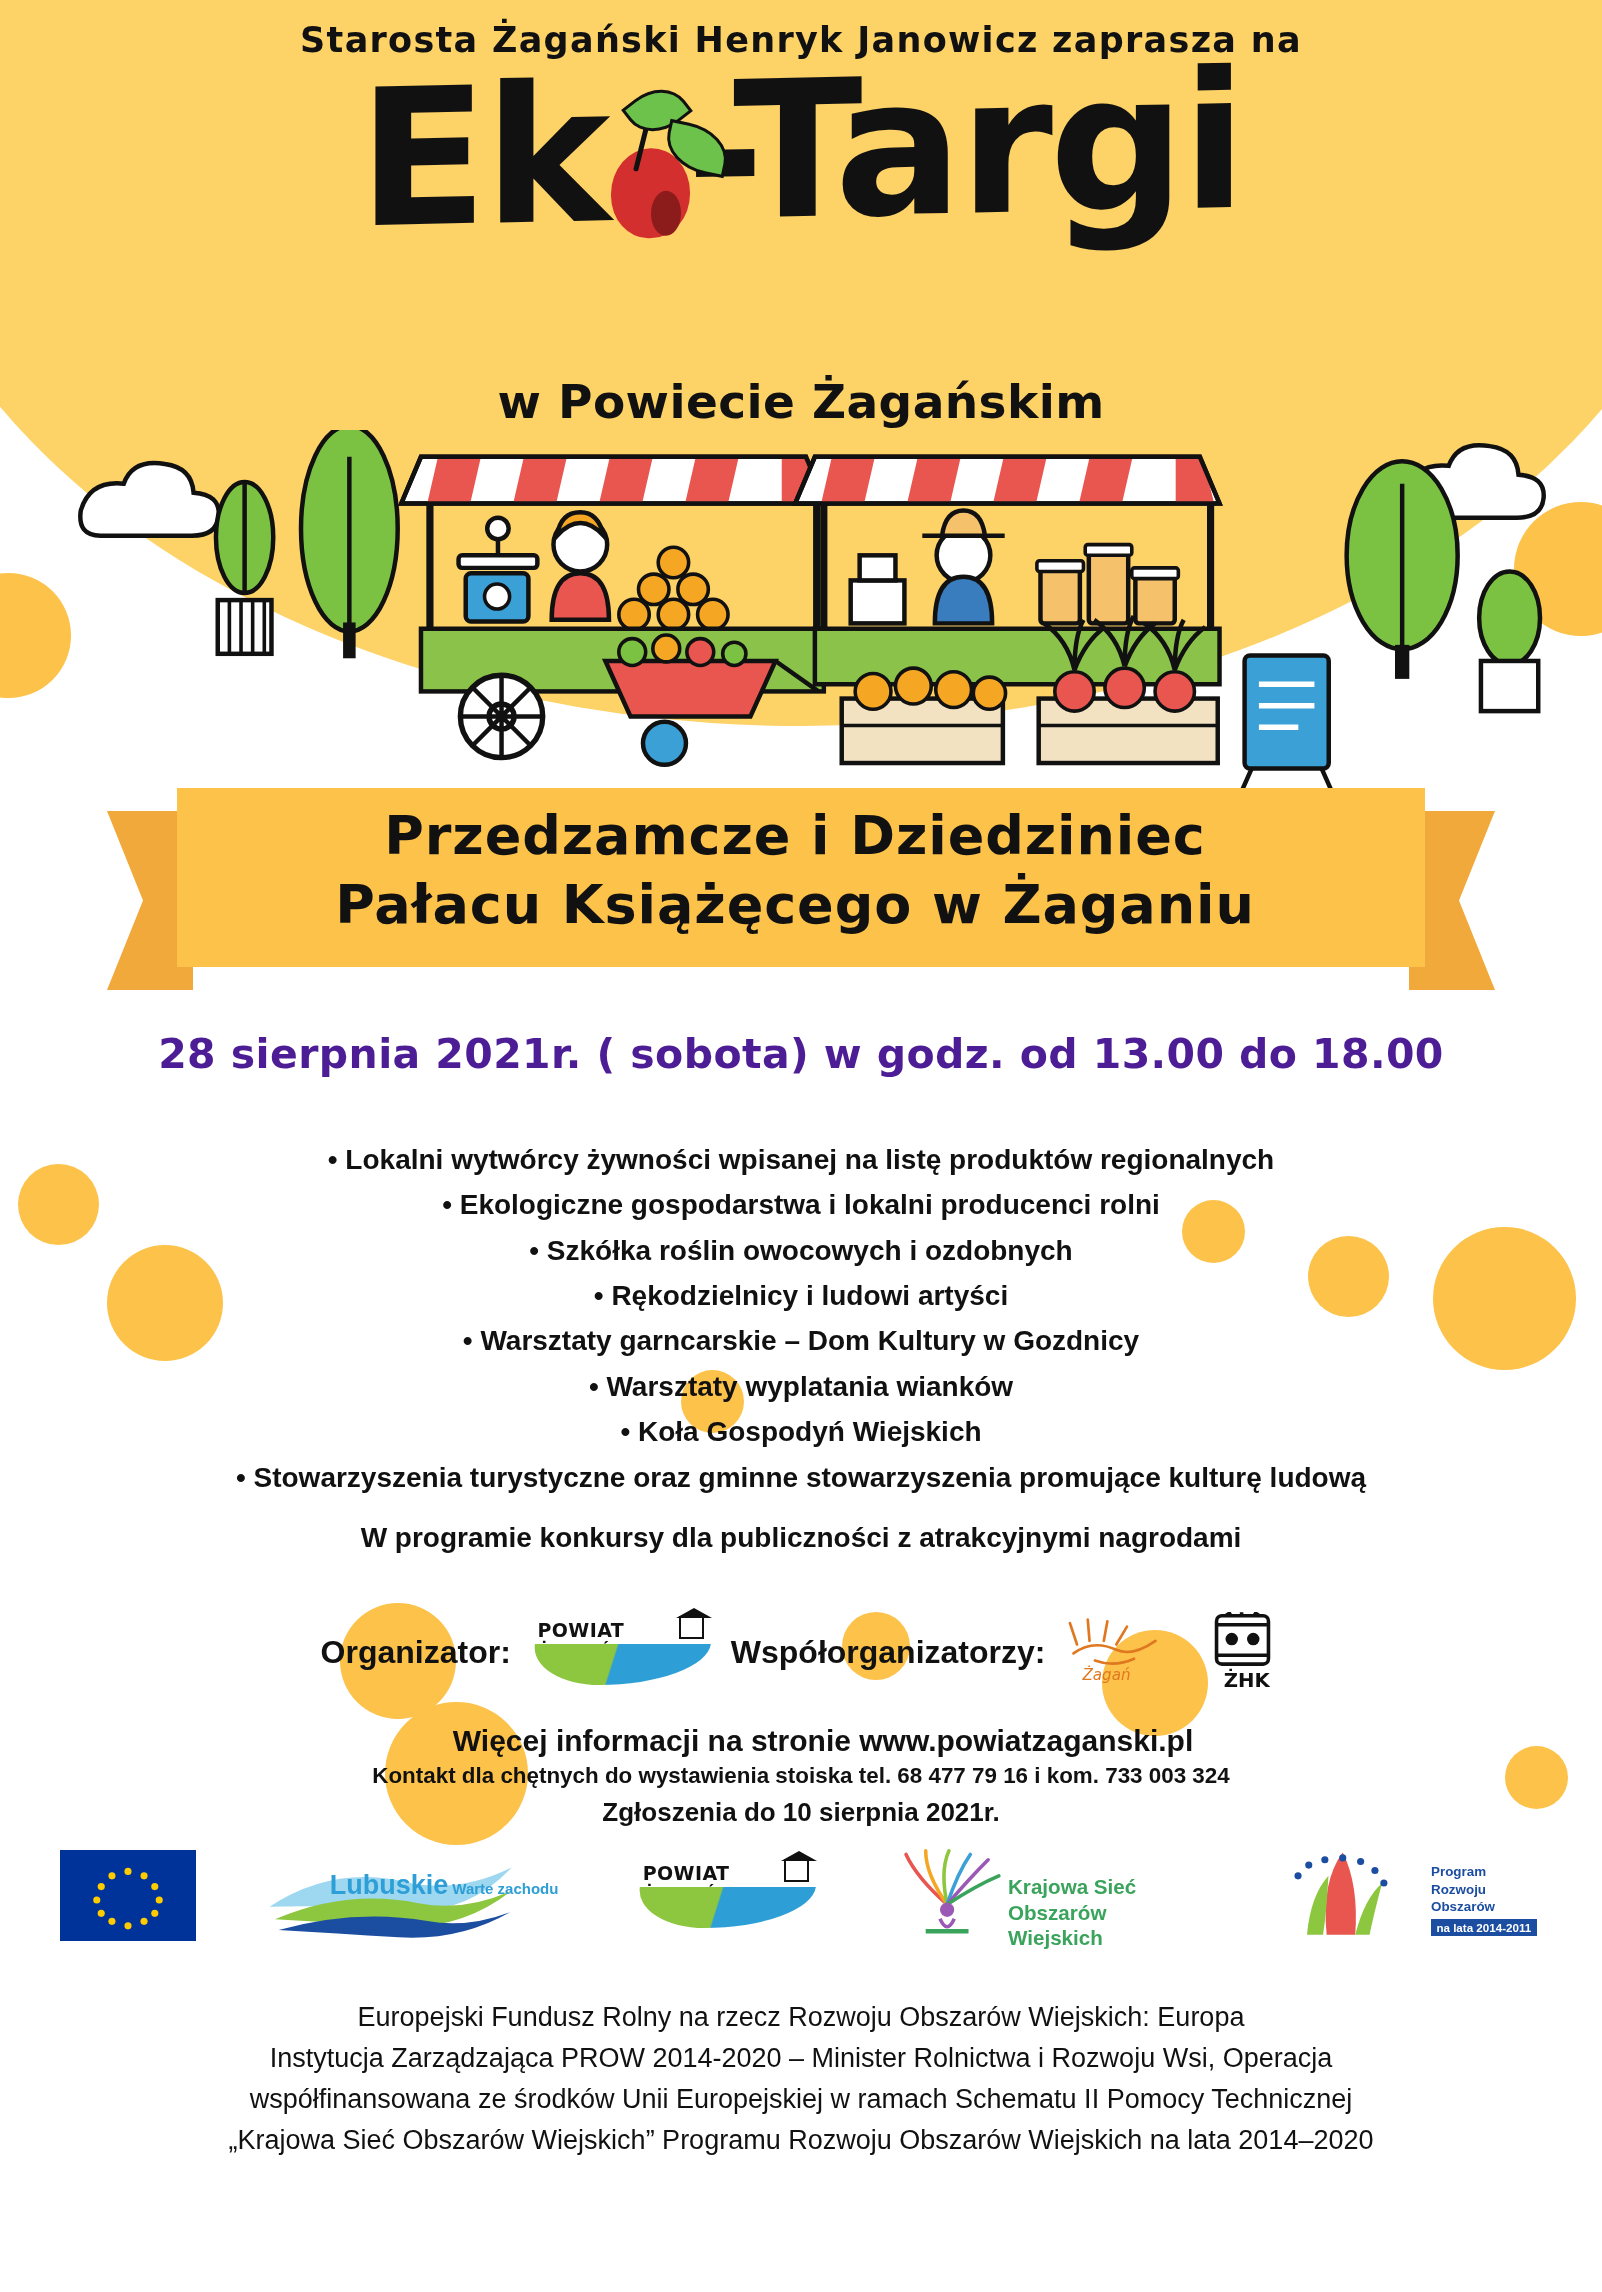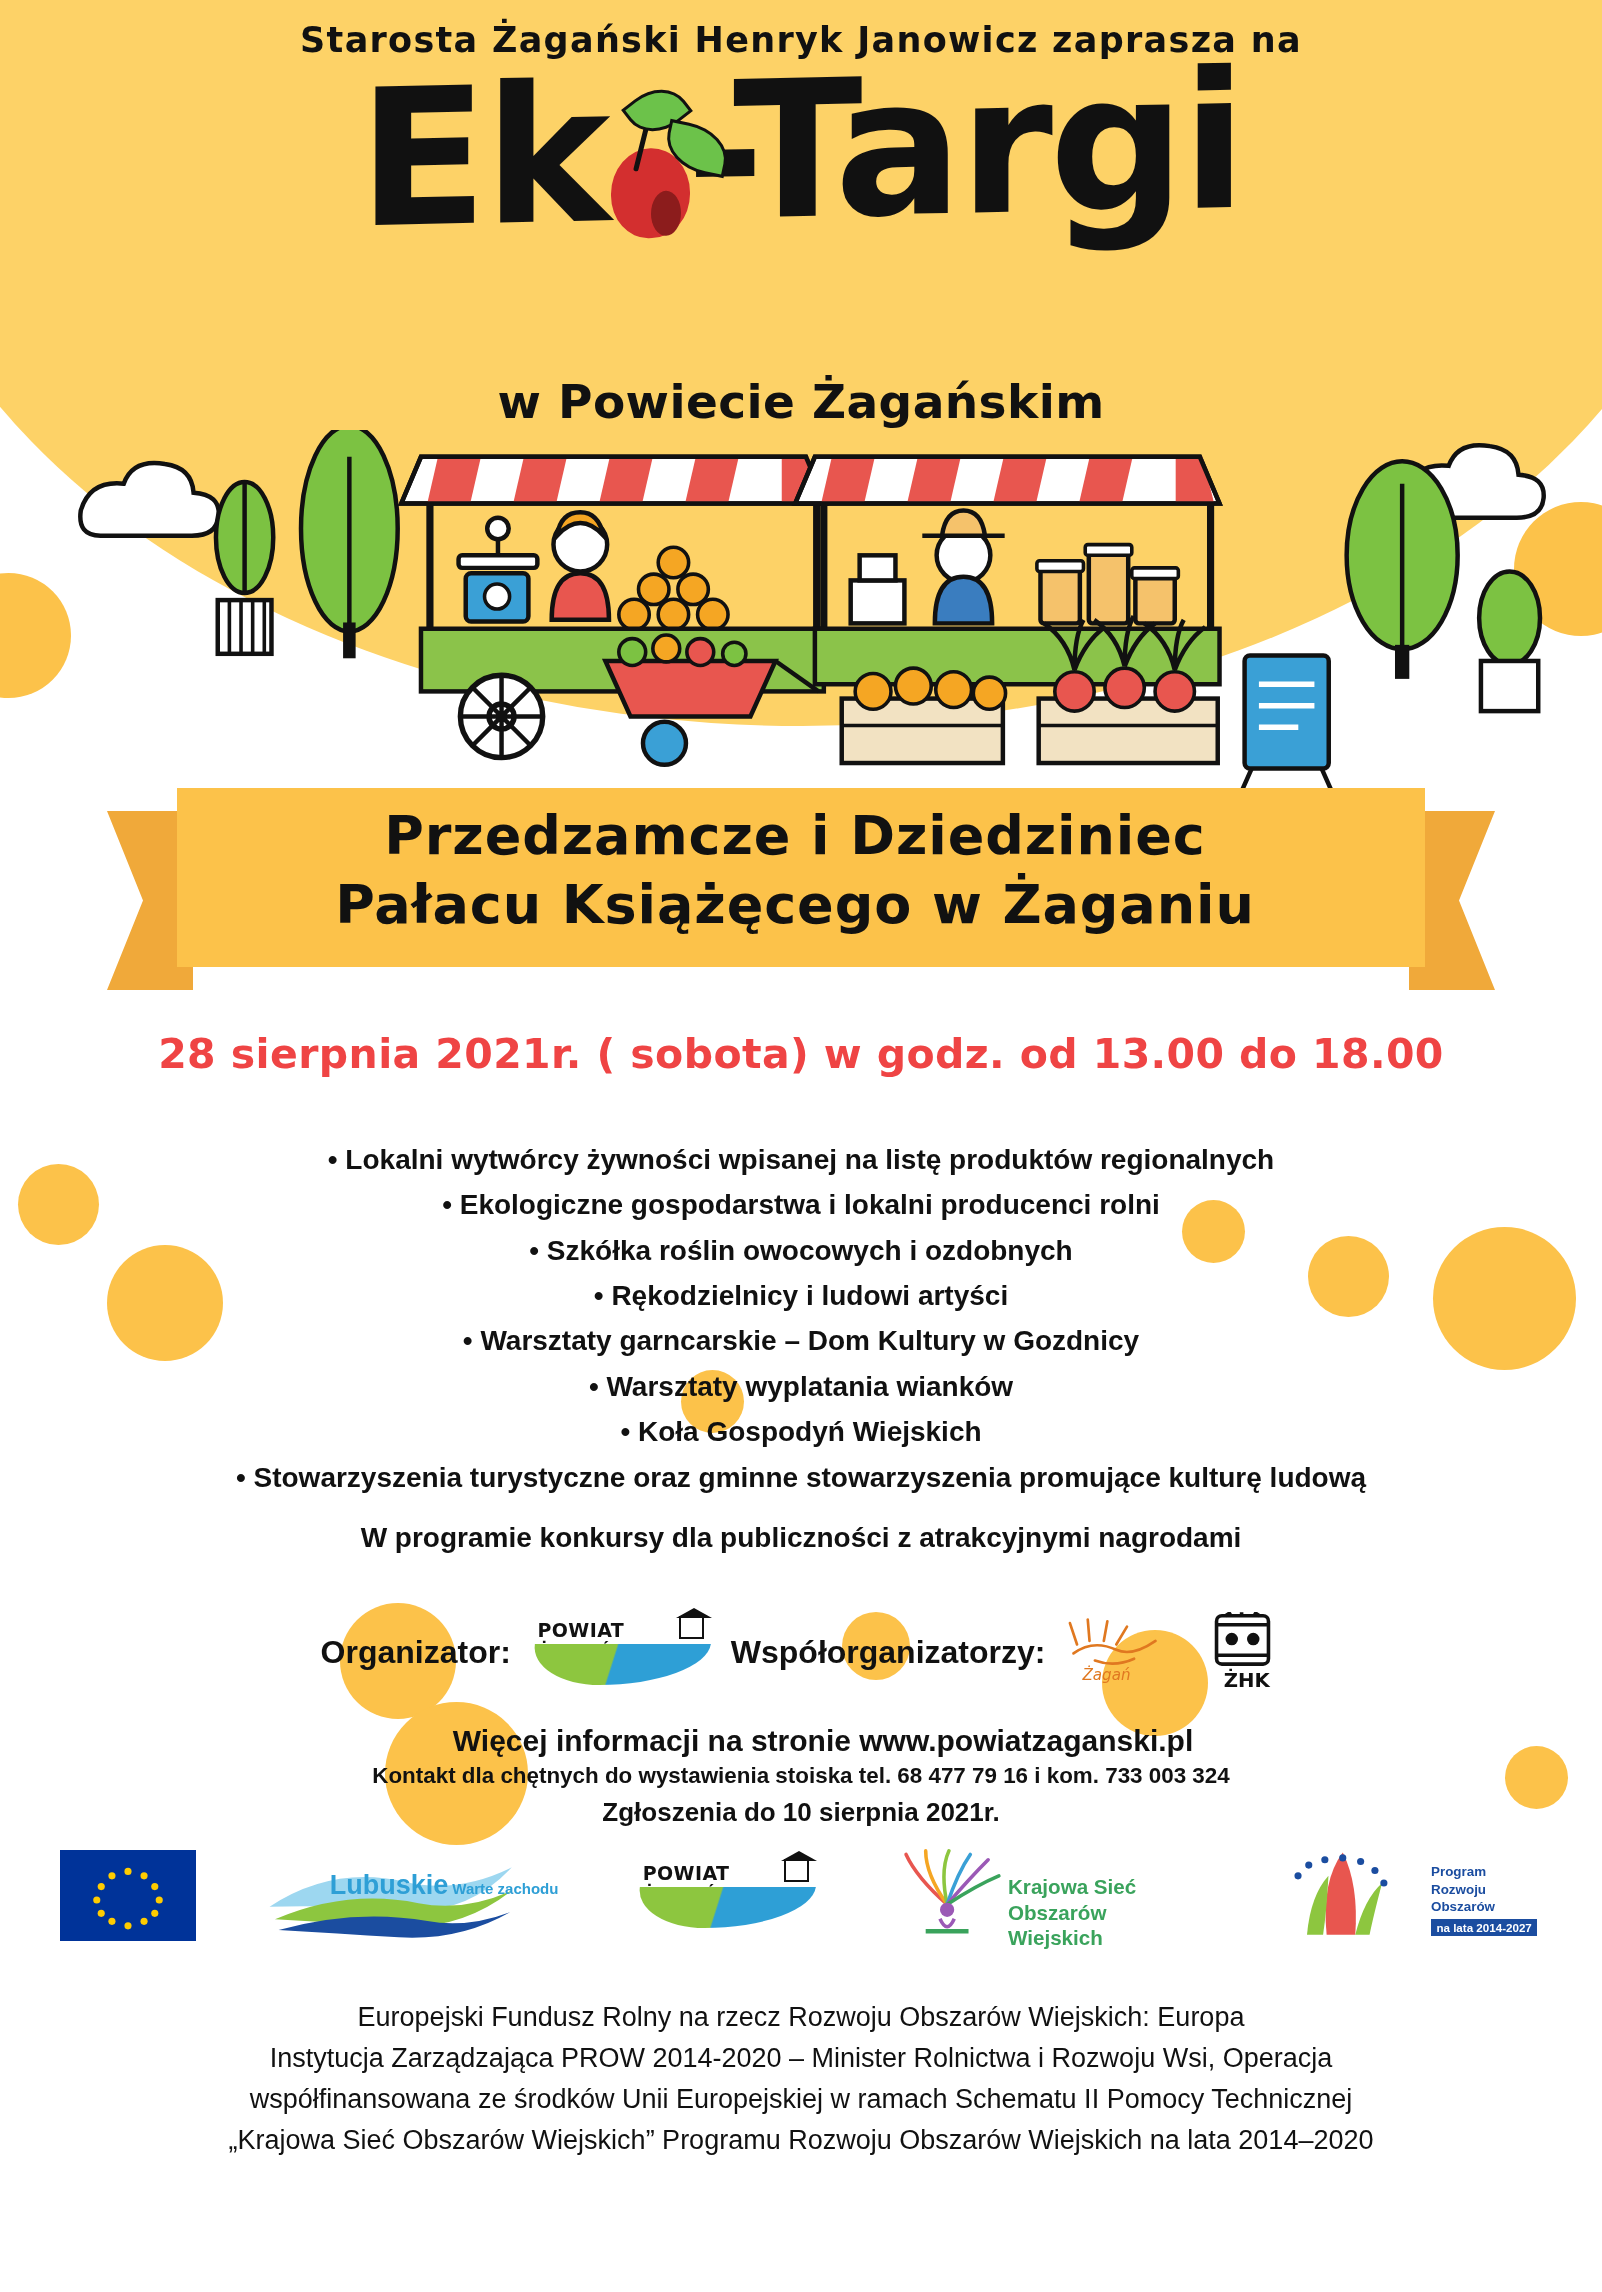--- a/index.html
+++ b/index.html
@@ -138,21 +138,21 @@
     color: #111;
     letter-spacing: 0.9px;
   }
 
   .date-line {
     position: absolute; top: 1030px; left: 0; width: 100%;
     text-align: center; z-index: 5;
     font-family: "DejaVu Sans", sans-serif;
     font-weight: 700;
     font-size: 41px;
-    color: #ef4444;
+    color: #4c1d95;
     letter-spacing: 0.4px;
   }
 
   
   .bullets {
     position: absolute; top: 1137px; left: 0; width: 100%;
     text-align: center; z-index: 5;
     font-weight: 700;
     font-size: 28px;
     line-height: 1.62;
@@ -523,21 +523,21 @@
           <circle cx="28" cy="30" r="4"></circle>
             <circle cx="40" cy="18" r="4"></circle>
             <circle cx="58" cy="12" r="4"></circle>
           <circle cx="78" cy="10" r="4"></circle>
             <circle cx="98" cy="14" r="4"></circle>
             <circle cx="114" cy="24" r="4"></circle>
           <circle cx="124" cy="38" r="4"></circle>
         </g>
       </svg>
       <span class="pr-txt">Program Rozwoju Obszarów Wiejskich</span>
-      <span class="pr-years">na lata 2014-2027</span>
+      <span class="pr-years">na lata 2014-2011</span>
     </span>
   </div>
 
   <div class="footer">
     <div>Europejski Fundusz Rolny na rzecz Rozwoju Obszarów Wiejskich: Europa</div>
     <div>Instytucja Zarządzająca PROW 2014-2020 – Minister Rolnictwa i Rozwoju Wsi, Operacja</div>
     <div>współfinansowana ze środków Unii Europejskiej w ramach  Schematu II Pomocy Technicznej</div>
     <div>„Krajowa Sieć Obszarów Wiejskich” Programu Rozwoju Obszarów Wiejskich na lata 2014–2020</div>
   </div>
 

